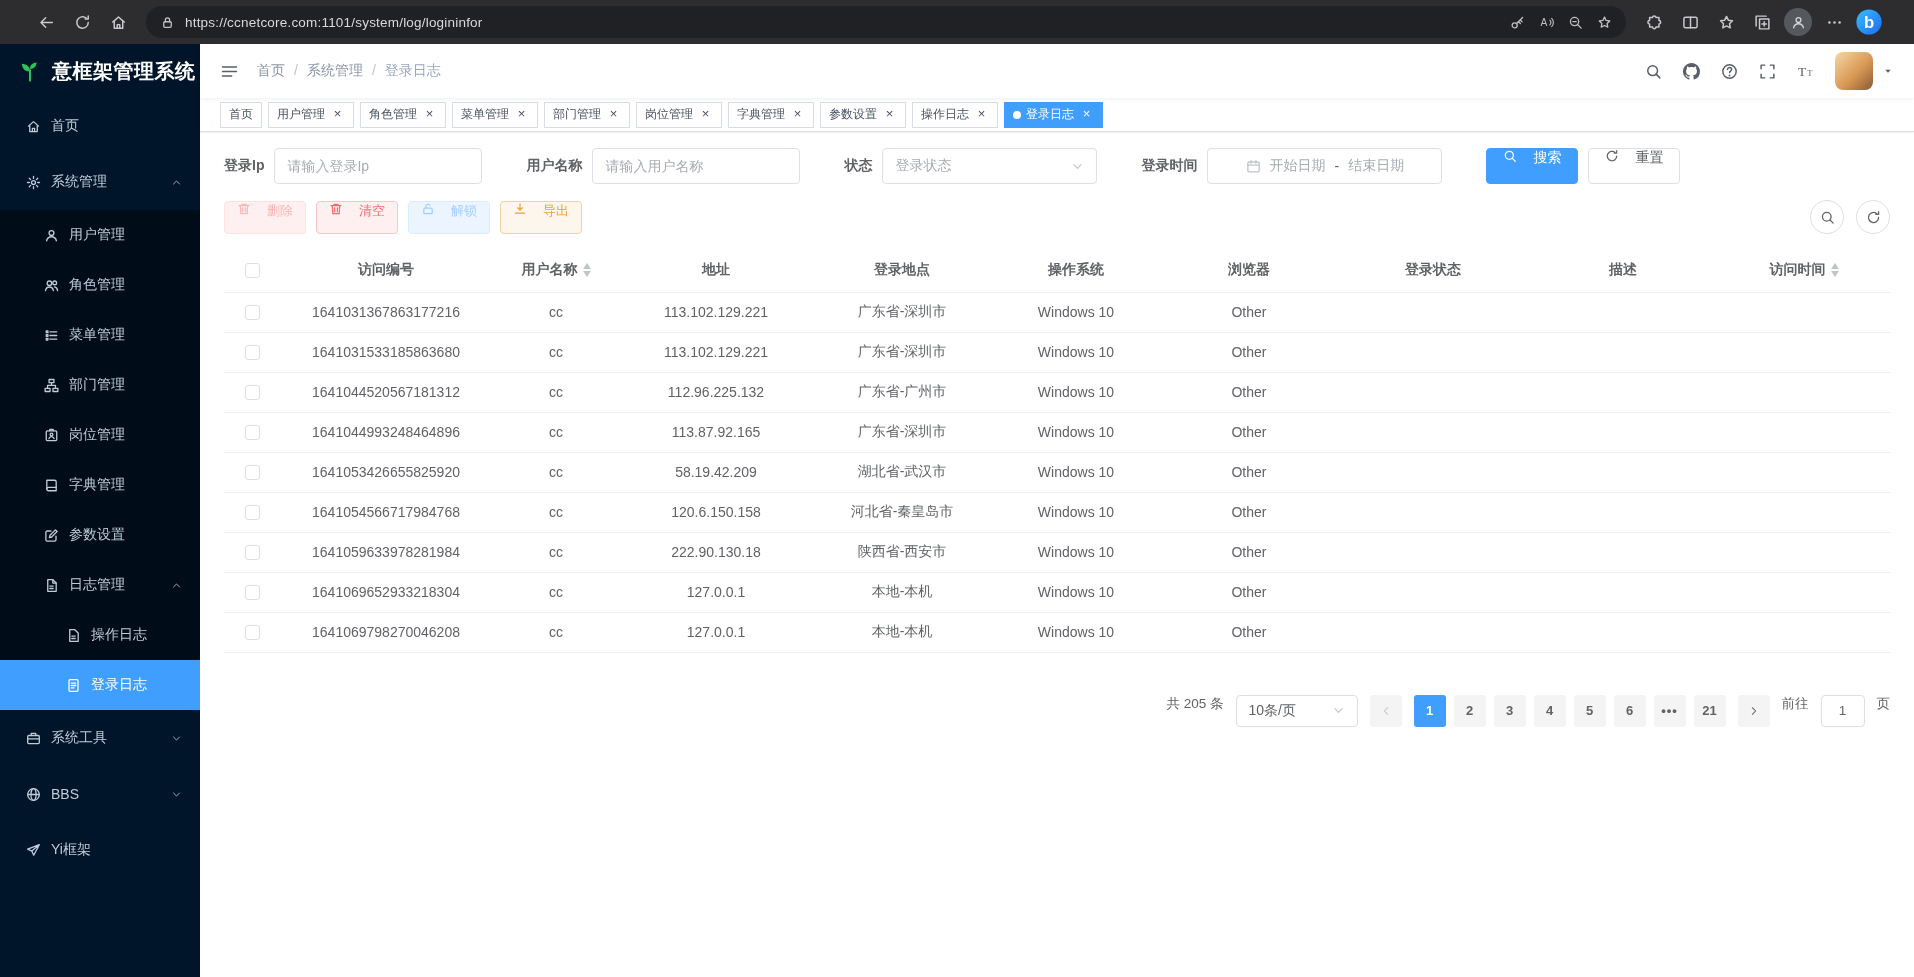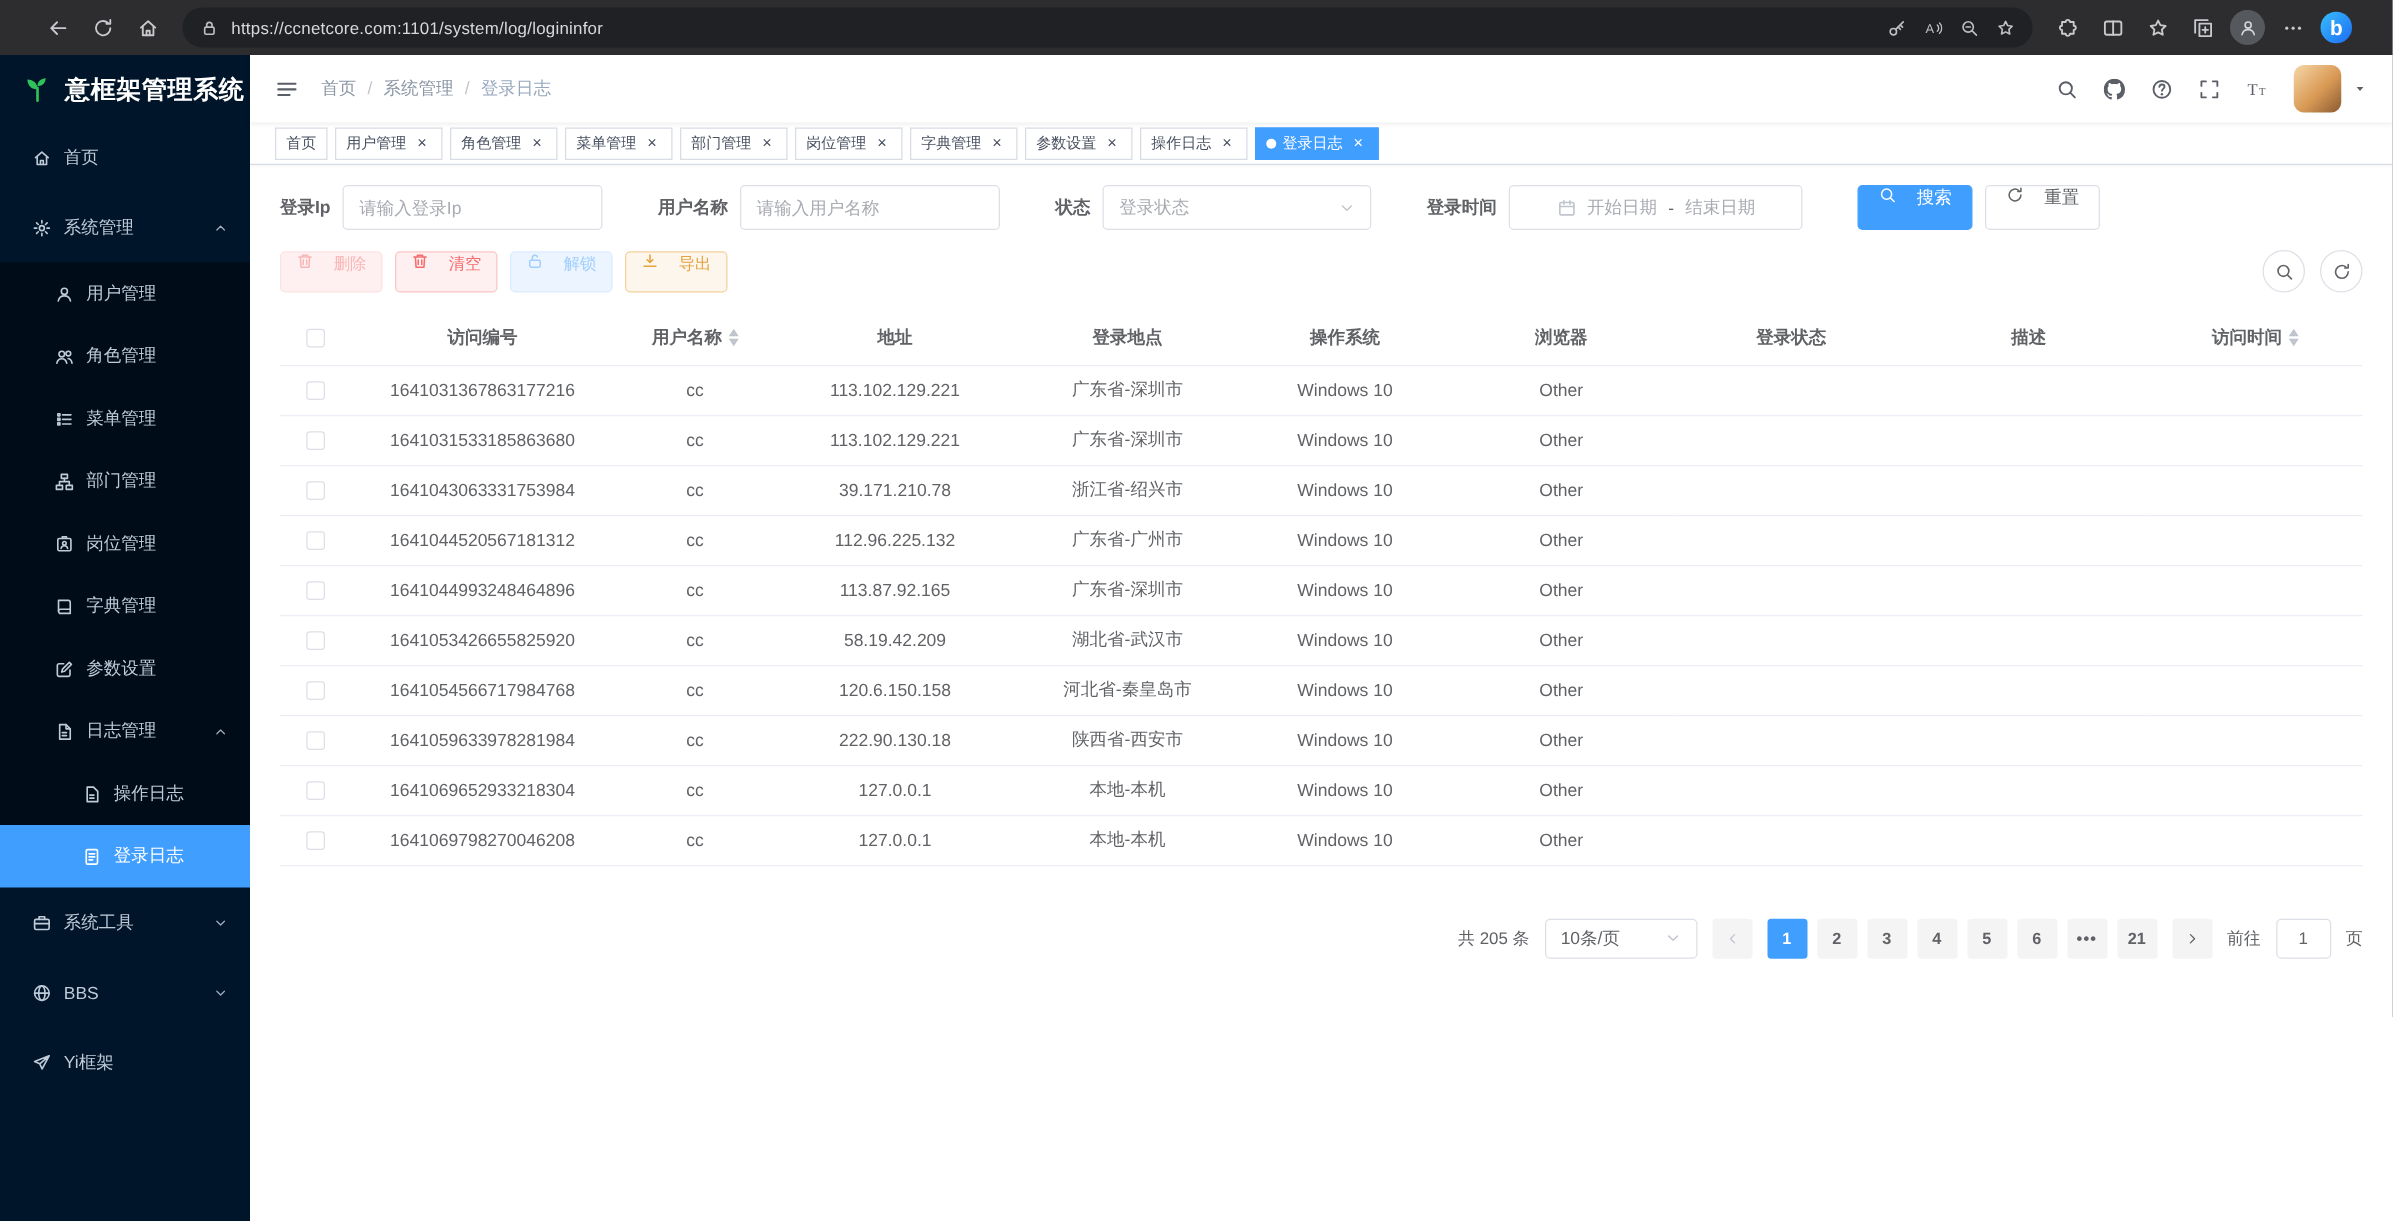--- a/index.html
+++ b/index.html
@@ -87,21 +87,21 @@
   table{width:100%;border-collapse:collapse;margin-top:14px;table-layout:fixed}
   th{height:44px;font-weight:700;color:#606266;font-size:14px;border-bottom:1px solid #ebeef5;text-align:center}
   th .thwrap{display:flex;align-items:center;justify-content:center;gap:5px}
   td{height:40px;color:#606266;font-size:14px;border-bottom:1px solid #ebeef5;text-align:center;white-space:nowrap;overflow:hidden;text-overflow:ellipsis}
   .checkbox{width:15px;height:15px;border:1px solid #dcdfe6;border-radius:3px;display:inline-block;background:#fff;vertical-align:middle;cursor:pointer}
   .sort{display:inline-flex;flex-direction:column;gap:2px}
   .sort i{display:block;width:0;height:0;border-left:4.5px solid transparent;border-right:4.5px solid transparent}
   .sort .cu{border-bottom:6px solid #c0c4cc}
   .sort .cd{border-top:6px solid #c0c4cc}
 
-  .pagination{margin-top:42px;display:flex;align-items:center;justify-content:flex-end;gap:12px;color:#606266;font-size:13.5px}
+  .pagination{margin-top:42px;display:flex;justify-content:flex-end;gap:12px;color:#606266;font-size:13.5px}
   .psize{width:122px;height:32px;color:#606266}
   .psize .psv{flex:1}
   .pages{display:flex;gap:8px}
   .pbtn{min-width:32px;height:32px;border:none;border-radius:3px;background:#f4f4f5;color:#606266;font-size:13px;font-weight:600;cursor:pointer;font-family:inherit;display:inline-flex;align-items:center;justify-content:center}
   .pbtn.active{background:#409eff;color:#fff}
   .pbtn.more{letter-spacing:1px;font-weight:700}
   .pbtn.pnav{font-size:12px}
   .pbtn.pnav.disabled{color:#c0c4cc;cursor:not-allowed}
   .goto-input{width:44px;height:32px;border:1px solid #dcdfe6;border-radius:4px;text-align:center;color:#606266;font:inherit;outline:none}
 </style>
@@ -692,32 +692,20 @@
                 <td>113.102.129.221</td>
                 <td>广东省-深圳市</td>
                 <td>Windows 10</td>
                 <td>Other</td>
                 <td></td>
                 <td></td>
                 <td></td>
               </tr>
               <tr>
                 <td><span class="checkbox"></span></td>
-                <td>1641043063331753984</td>
-                <td>cc</td>
-                <td>39.171.210.78</td>
-                <td>浙江省-绍兴市</td>
-                <td>Windows 10</td>
-                <td>Other</td>
-                <td></td>
-                <td></td>
-                <td></td>
-              </tr>
-              <tr>
-                <td><span class="checkbox"></span></td>
                 <td>1641044520567181312</td>
                 <td>cc</td>
                 <td>112.96.225.132</td>
                 <td>广东省-广州市</td>
                 <td>Windows 10</td>
                 <td>Other</td>
                 <td></td>
                 <td></td>
                 <td></td>
               </tr>

